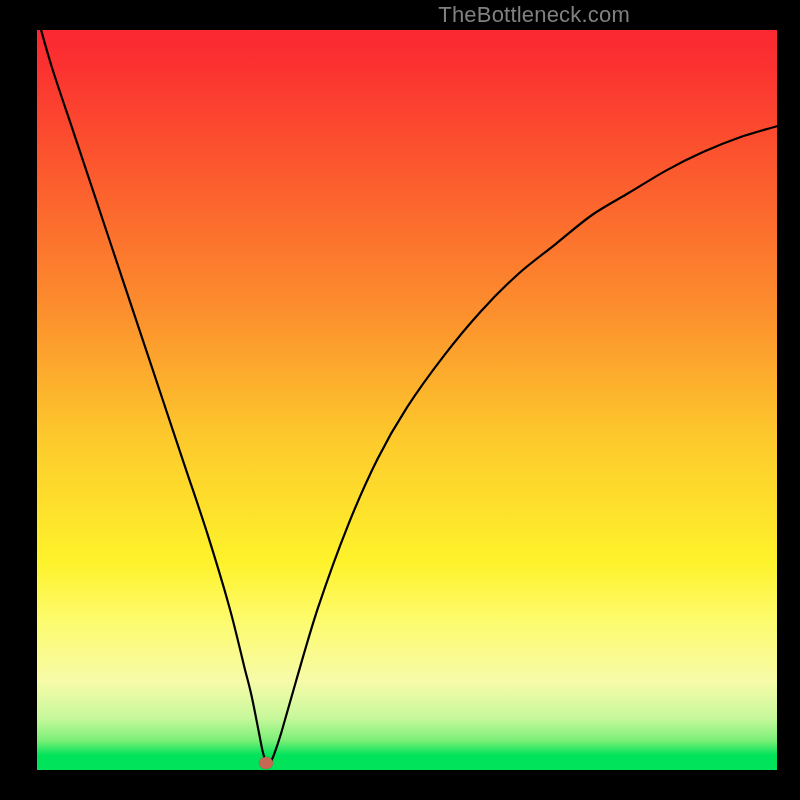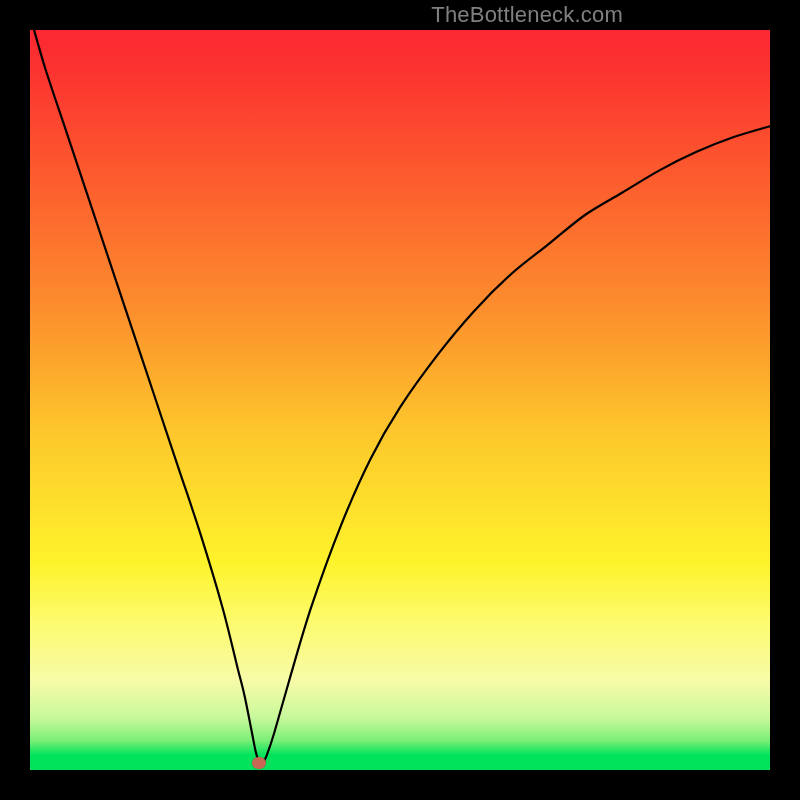--- a/index.html
+++ b/index.html
@@ -9,20 +9,21 @@
     height: 800px;
     background: #000;
     font-family: Arial, Helvetica, sans-serif;
     overflow: hidden;
   }
   .frame {
     position: relative;
     width: 633px;
     height: 800px;
     background: #000;
+    margin-left: 7px;
   }
   .watermark {
     position: absolute;
     top: 2px;
     right: 10px;
     color: #808080;
     font-size: 22px;
     font-family: Arial, sans-serif;
     letter-spacing: 0.2px;
     z-index: 10;

